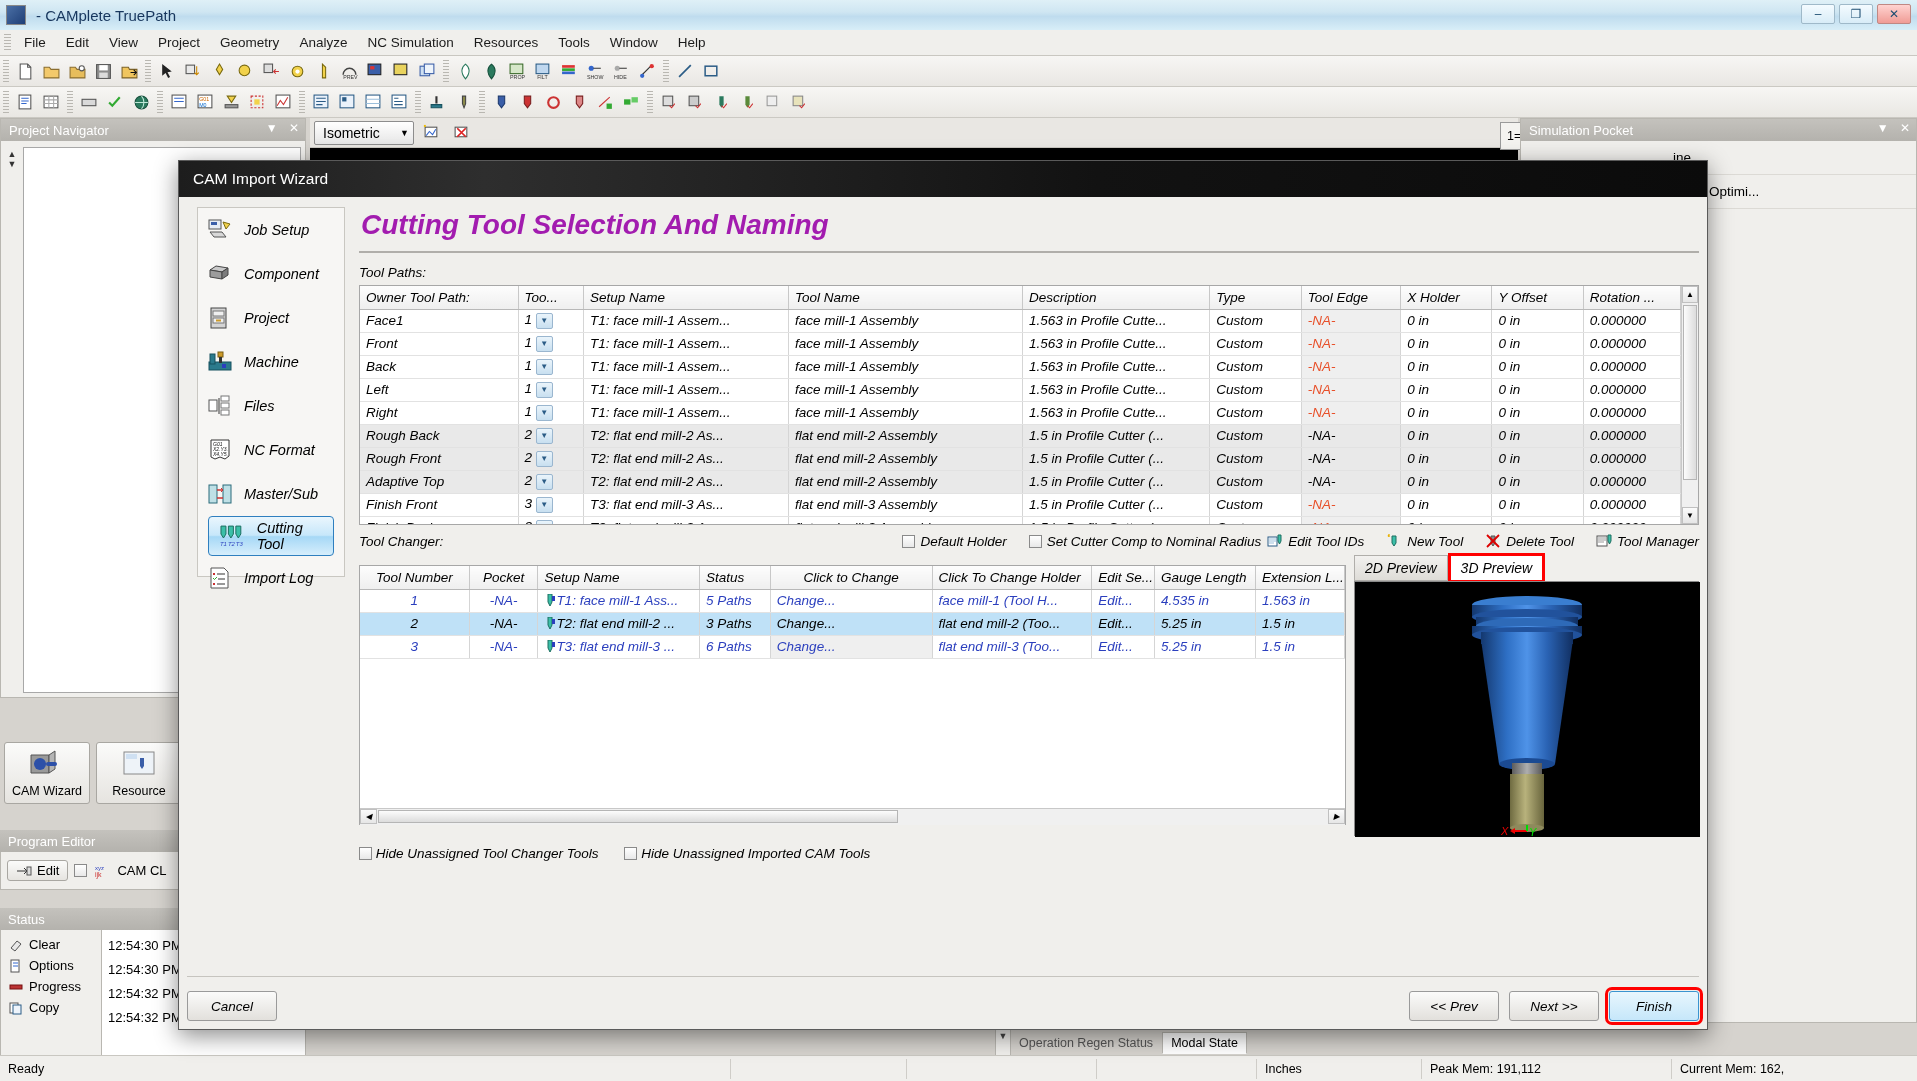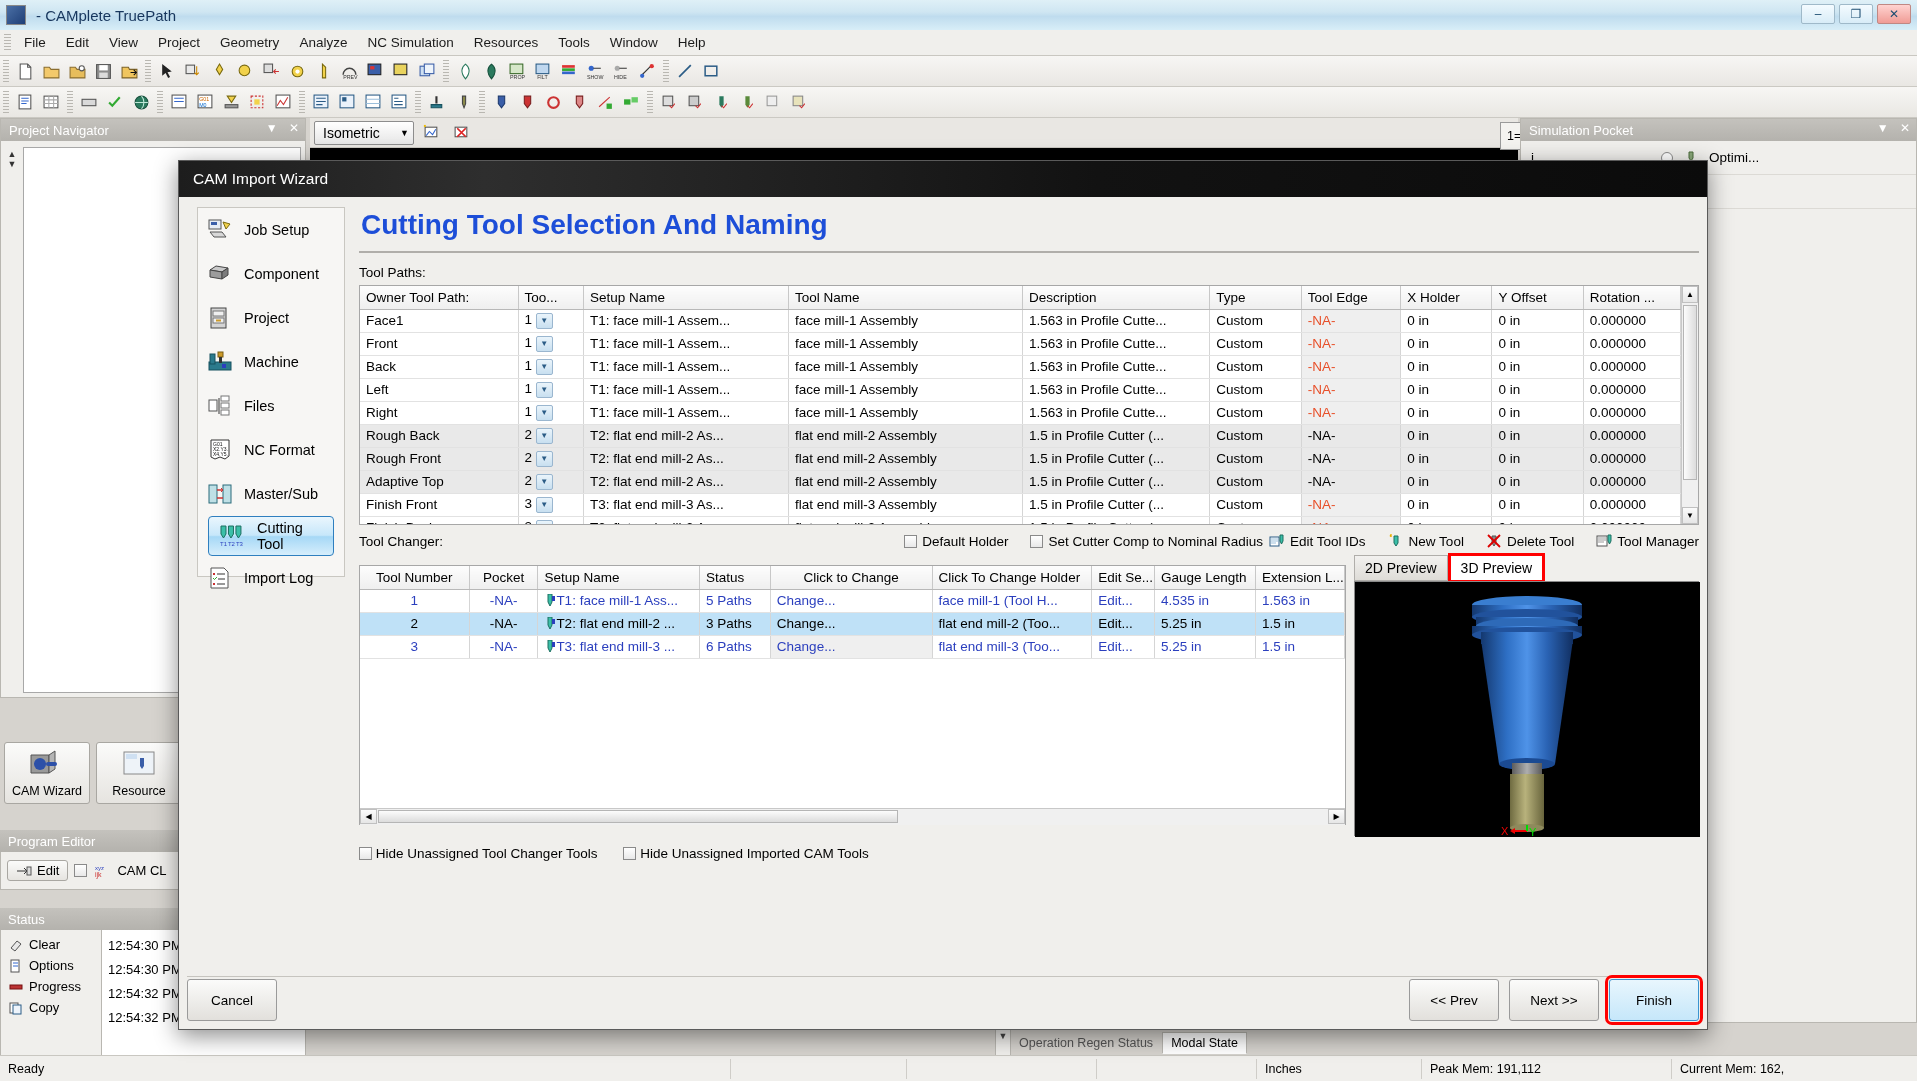--- a/index.html
+++ b/index.html
@@ -128,30 +128,30 @@
   .sb-cell { border-left:1px solid #cfcdc8; height:20px; display:flex; align-items:center; padding:0 8px; }
 
   .scroll-mini { position:absolute; left:995px; top:1020px; width:16px; height:40px; background:#f0efec;
                  border:1px solid #b9b7b1; font-size:9px; text-align:center; color:#444; }
 
   
   .wizard { position:absolute; left:178px; top:160px; width:1530px; height:870px;
             background:#f0efec; border:1px solid #5a5a5a; box-shadow:0 6px 22px rgba(0,0,0,.45); }
   .wiz-title { height:36px; background:linear-gradient(to right,#1d1d1d 0%,#2e2e2e 20%,#121212 60%,#0b0b0b 100%);
                color:#fff; display:flex; align-items:center; padding-left:14px; font-size:15.5px; }
-  .wiz-body { position:absolute; left:0; top:36px; right:0; bottom:0; background:#f0efec; padding:10px 12px 8px 12px; }
+  .wiz-body { position:absolute; left:0; top:36px; right:0; bottom:0; background:#f0efec; padding:10px 12px 8px 12px;font-style:italic; }
 
   .wiz-sidebar { position:absolute; left:18px; top:10px; width:148px; height:370px;
                  background:#f7f6f4; border:1px solid #c9c7c1; }
   .side-item { height:44px; display:flex; align-items:center; gap:10px; padding-left:10px; font-size:14.5px; }
   .side-item.active { margin:0 10px; height:40px; border:1px solid #2f7fbf; border-radius:4px;
                       background:linear-gradient(to bottom,#eaf6fd 0%,#c7e7fa 48%,#a6d8f6 52%,#d6eefc 100%); }
 
   .wiz-main { position:absolute; left:180px; top:6px; right:8px; bottom:6px; }
-  .wiz-h1 { font-size:28px; font-weight:bold; color:#1d4ed8; padding:6px 0 10px 2px; }
+  .wiz-h1 { font-size:28px; font-weight:bold; color:#a21caf; padding:6px 0 10px 2px; }
   .wiz-hr { height:2px; background:#b0aeaa; margin-bottom:12px; }
   .lbl { font-size:13.5px; margin-bottom:5px; }
 
   
   .tblwrap { border:1px solid #a7a7a7; background:#fff; position:relative; }
   table.grid { border-collapse:collapse; width:100%; font-size:13.5px; table-layout:fixed; }
   table.grid th {
     background:linear-gradient(to bottom,#fdfdfd,#efefef);
     border-right:1px solid #c8c8c8; border-bottom:1px solid #b8b8b8;
     font-weight:normal; text-align:left; padding:3px 6px; height:23px; white-space:nowrap; overflow:hidden;
@@ -187,21 +187,21 @@
 
   .prevpanel { position:absolute; right:0; top:0; width:345px; }
   .tabs { display:flex; align-items:flex-end; height:27px; }
   .tab { font-size:14px; padding:4px 10px; border:1px solid #b0aeaa; background:linear-gradient(to bottom,#f2f1ef,#dedcd7);
          margin-right:2px; }
   .tab.active { background:#fff; border-bottom-color:#fff; }
   .tab-hl { outline:3px solid #ff0000; outline-offset:-1px; }
   .prevbox { height:255px; background:#000; border:1px solid #8a8a8a; position:relative; }
 
   .btnrow { position:absolute; right:8px; bottom:8px; display:flex; gap:10px; }
-  .wbtn { min-width:90px; height:42px; padding:0 12px; font-size:13.5px;
+  .wbtn { min-width:90px; height:30px; padding:0 12px; font-size:13.5px;
           border:1px solid #9a9a9a; border-radius:3px;
           background:linear-gradient(to bottom,#fbfbfa,#e2e0dc);
           display:flex; align-items:center; justify-content:center; }
   .wbtn.focus { background:linear-gradient(to bottom,#e8f6fd,#c6e7fa); border-color:#3a94d0; }
   .wbtn.hl { outline:3px solid #ff0000; outline-offset:1px; }
   .cancelbtn { position:absolute; left:8px; bottom:8px; }
   .wiz-footer-hr { position:absolute; left:8px; right:8px; bottom:52px; height:1px; background:#c6c4bf; }
 </style>
 </head>
 <body>
@@ -695,30 +695,30 @@
 
   <div class="panel-so">
     <div class="dockhdr">
       <span>Simulation Pocket</span>
       <span class="hdr-ctl">
         <span>▼</span>
         <span>✕</span>
       </span>
     </div>
     <div class="so-row">
+      <span style="padding-left:142px">ine</span>
+    </div>
+    <div class="so-row">
       <span style="width:120px">i...</span>
       <span class="radio"></span>
       <svg width="16" height="16" viewBox="0 0 16 16">
           <path d="M6 2h4v6l-2 3-2-3z" fill="#8aa87a" stroke="#4a6a3a"></path>
           <rect x="2" y="12" width="12" height="2" fill="#9a9a9a"></rect>
         </svg>
       <span>Optimi...</span>
-    </div>
-    <div class="so-row">
-      <span style="padding-left:142px">ine</span>
     </div>
   </div>
 
   <div class="scroll-mini">☰<br>▼</div>
   <div class="bottom-tabs">
     <div class="btab">Operation Regen Status</div>
     <div class="btab active">Modal State</div>
   </div>
 
   <div class="statusbar">

